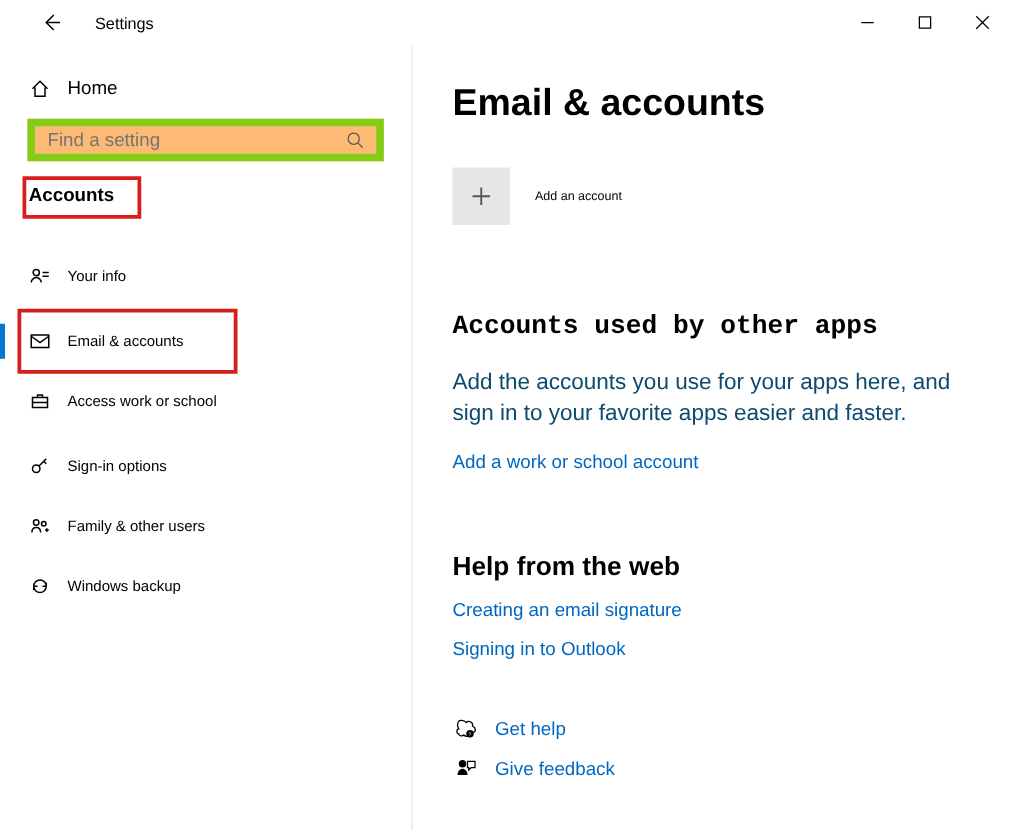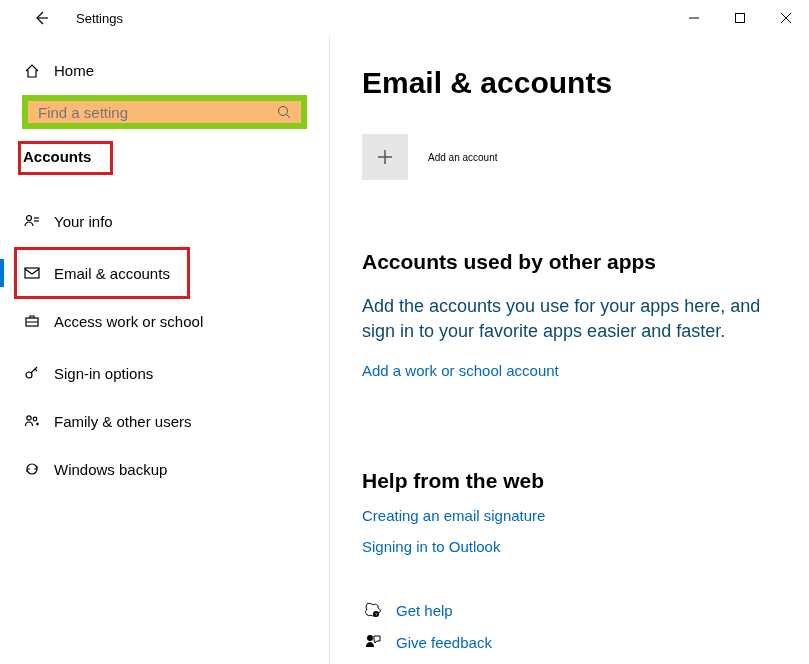--- a/index.html
+++ b/index.html
@@ -60,21 +60,21 @@
     margin-left: 18px;
     padding: 4px 19px 6px 2px;
     display:inline-block;
   }
 
   .nav-list { margin-top: 24px; }
   .nav-item {
     display:flex; align-items:center;
     padding: 0 0 0 22px;
     height: 44px;
-    font-size: 15px;
+    font-size: 12px;
     cursor:pointer;
     position:relative;
   }
   .nav-item .icon { width: 20px; display:flex; justify-content:center; color:#000; }
   .nav-item .label { margin-left: 12px; }
   .nav-item.selected::before {
     content:"";
     position:absolute;
     left:0; top:8px; bottom:8px;
     width:4px;
@@ -110,40 +110,41 @@
     background:#e6e6e6;
     display:flex; align-items:center; justify-content:center;
     font-size: 22px; color:#555;
   }
   .add-tile .tlabel { margin-left: 20px; font-size: 10px; }
 
   .section-h {
     font-size: 21px;
     font-weight: 600;
     margin-top: 70px;
+    font-family: Liberation Mono, monospace;
   }
   .section-p {
     margin-top: 20px;
     font-size: 18px;
     line-height: 1.4;
     color:#0c4a6e;
     max-width: 420px;
   }
   .link {
     color:#0067c0;
     font-size: 15px;
     margin-top: 18px;
     display:block;
     cursor:pointer;
   }
 
   .help-h {
     font-size: 21px;
     font-weight: 600;
-    margin-top: 90px;
+    margin-top: 64px;
   }
   .help-links .link { margin-top: 14px; }
 
   .footer-links { margin-top: 46px; }
   .footer-row {
     display:flex; align-items:center;
     margin-bottom: 14px;
     cursor:pointer;
   }
   .footer-row .ficon { width: 22px; display:flex; justify-content:center; color:#000; }

